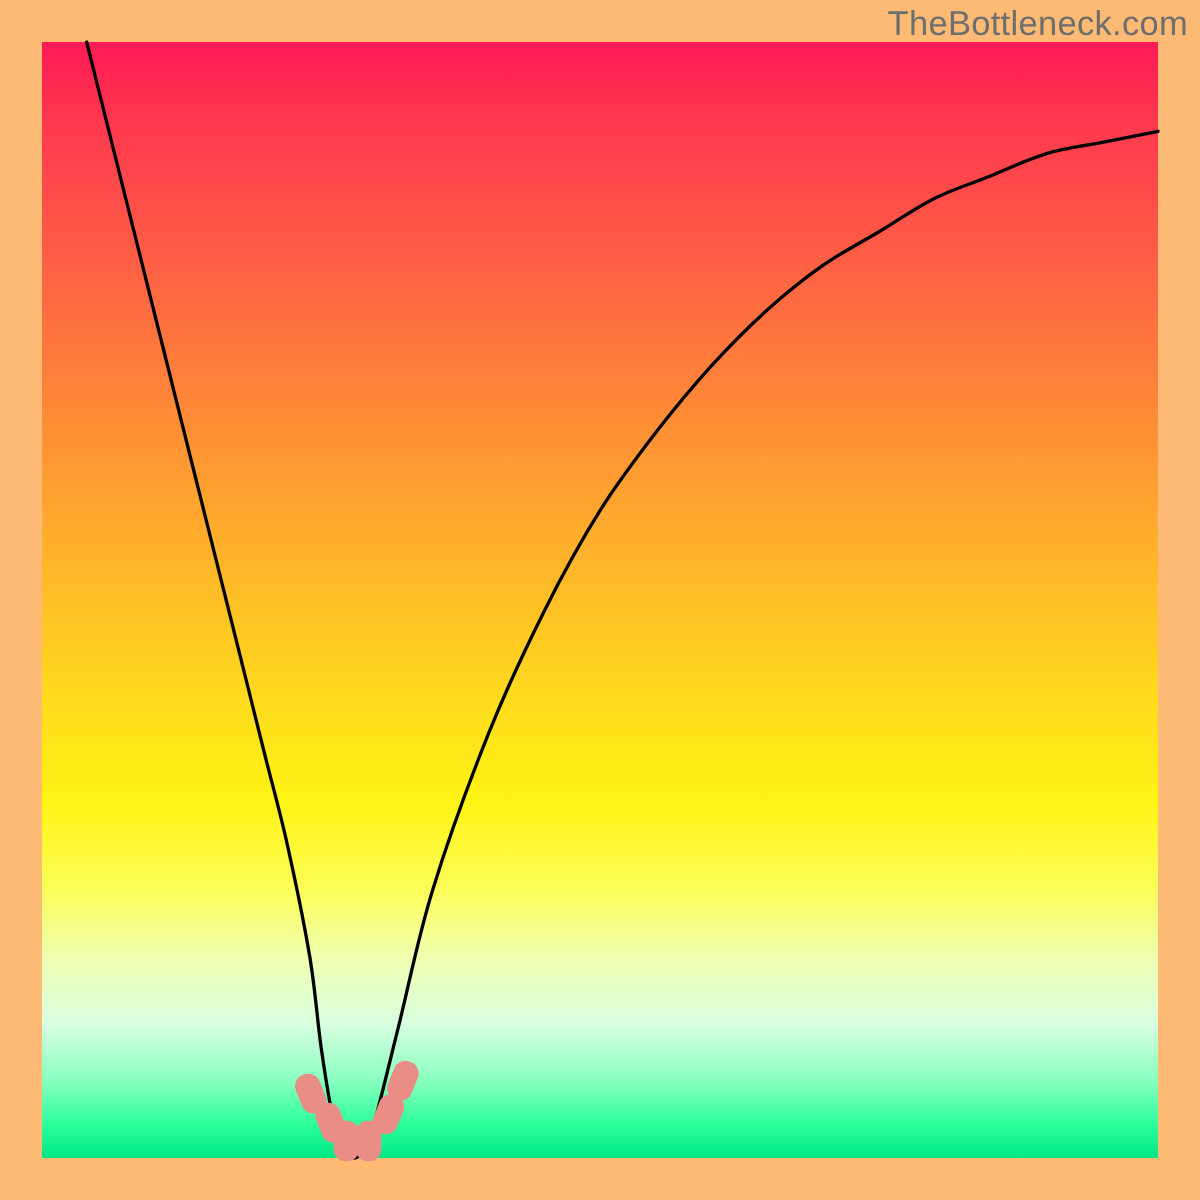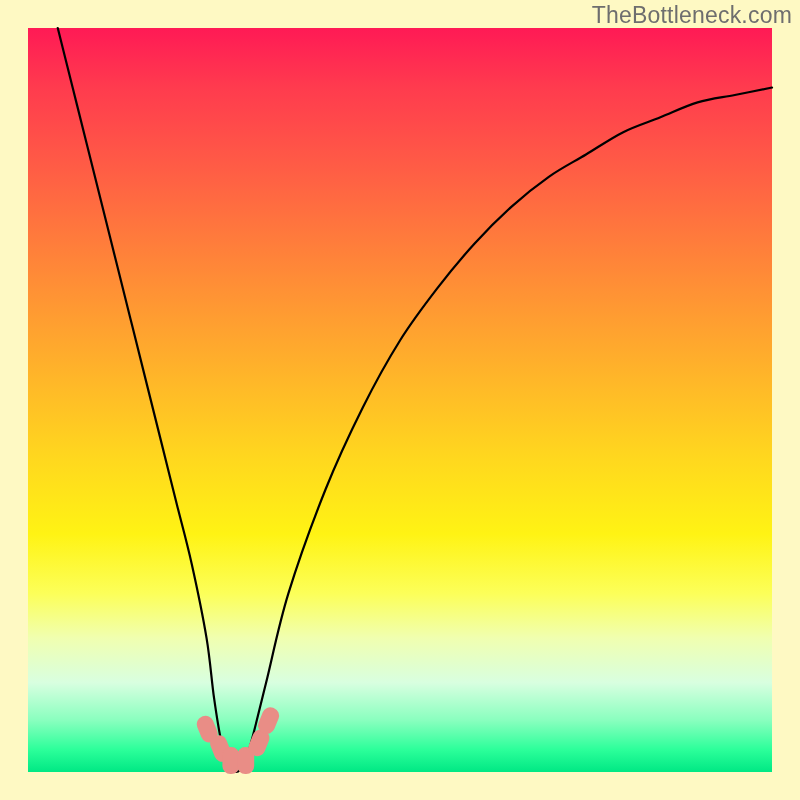--- a/index.html
+++ b/index.html
@@ -8,21 +8,21 @@
     width: 800px;
     height: 800px;
     overflow: hidden;
     background: #000;
     font-family: Arial, Helvetica, sans-serif;
   }
   .outer {
     position: relative;
     width: 800px;
     height: 800px;
-    background: #fef9c3;
+    background: #fdba74;
   }
   .watermark {
     position: absolute;
     top: 2px;
     right: 8px;
     color: #6e6e6e;
     font-size: 23px;
     font-weight: 400;
     letter-spacing: 0.2px;
     z-index: 10;

